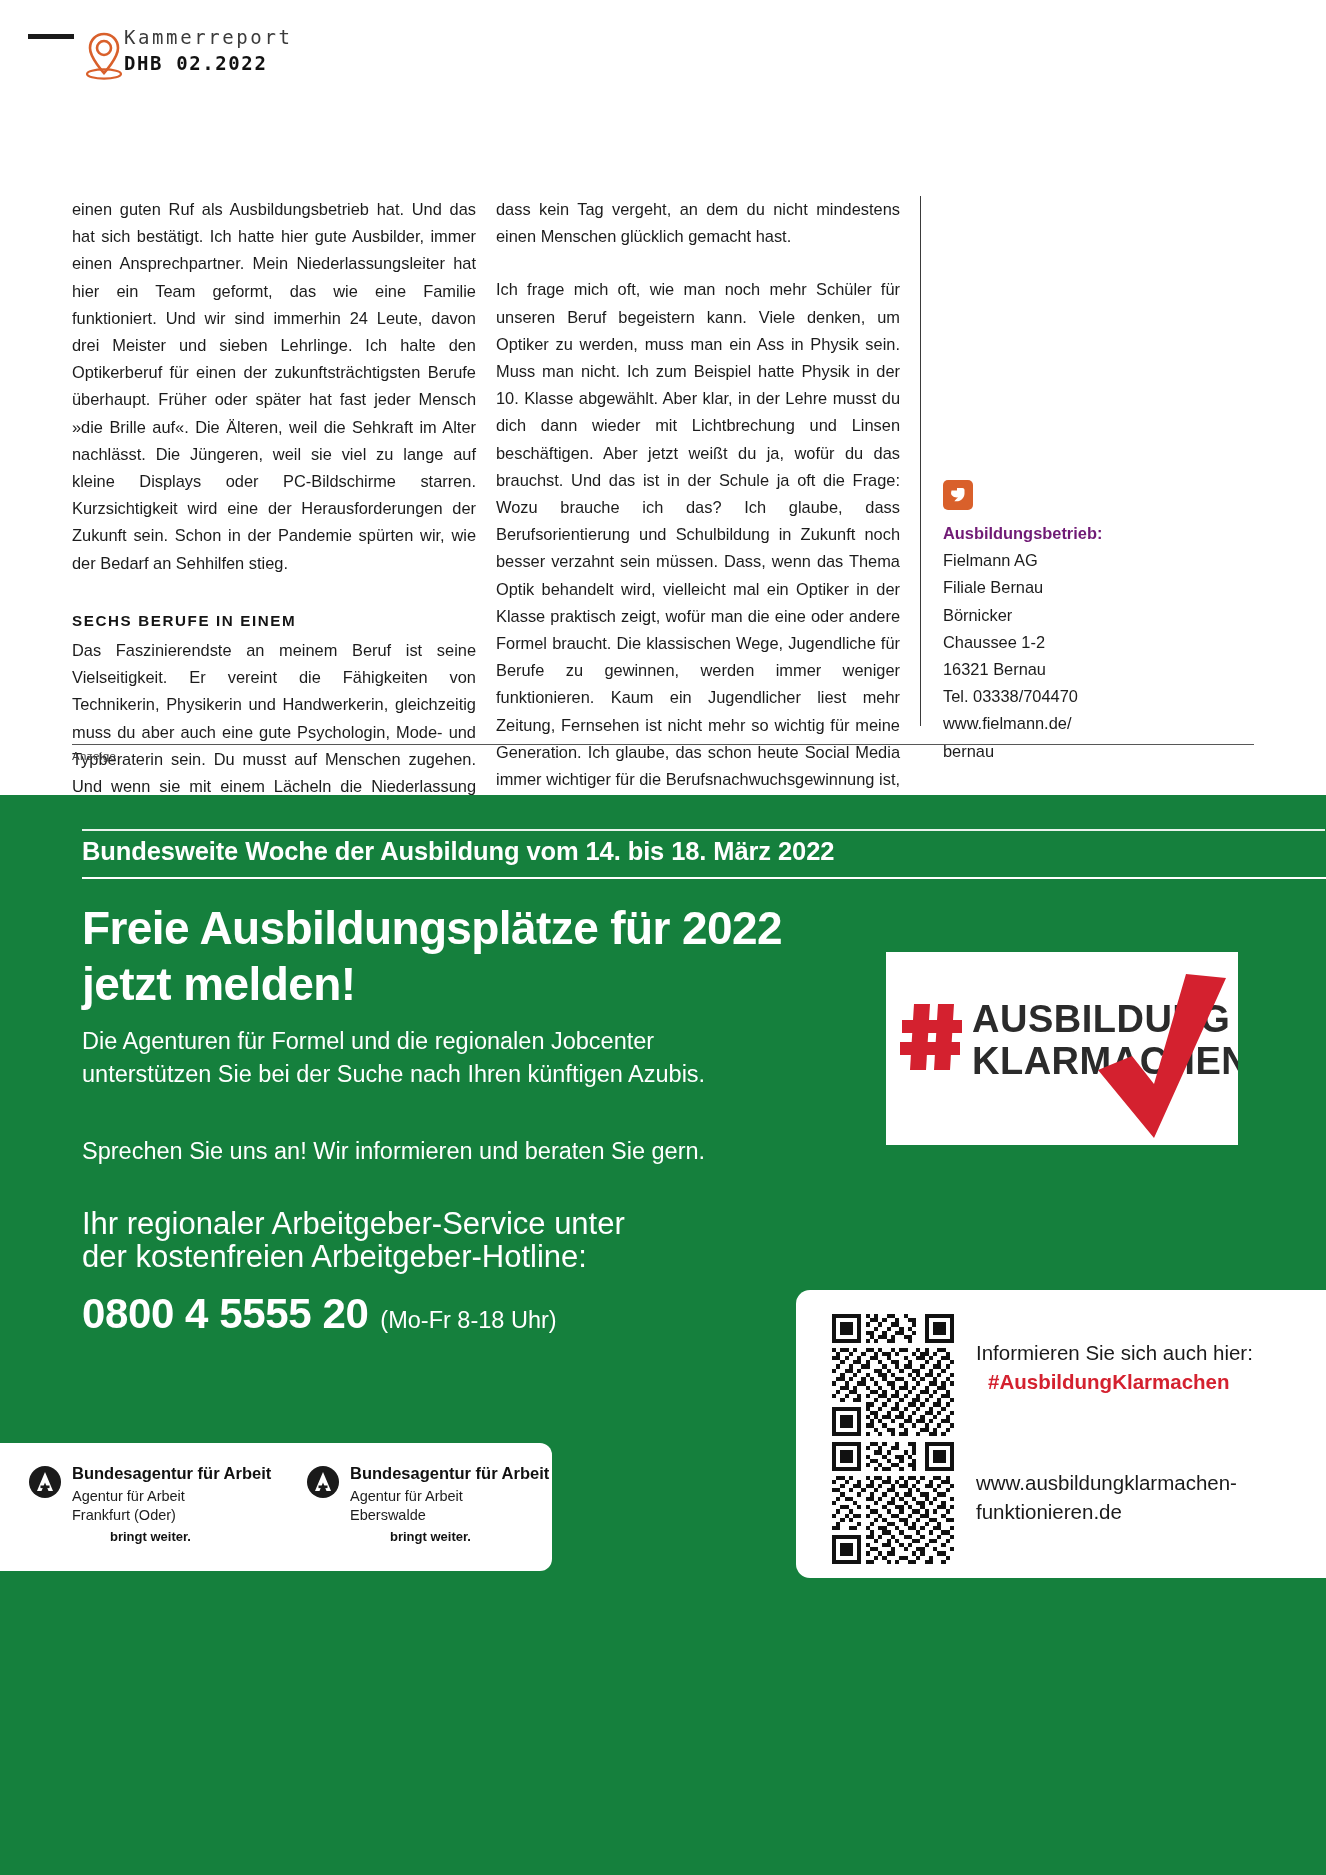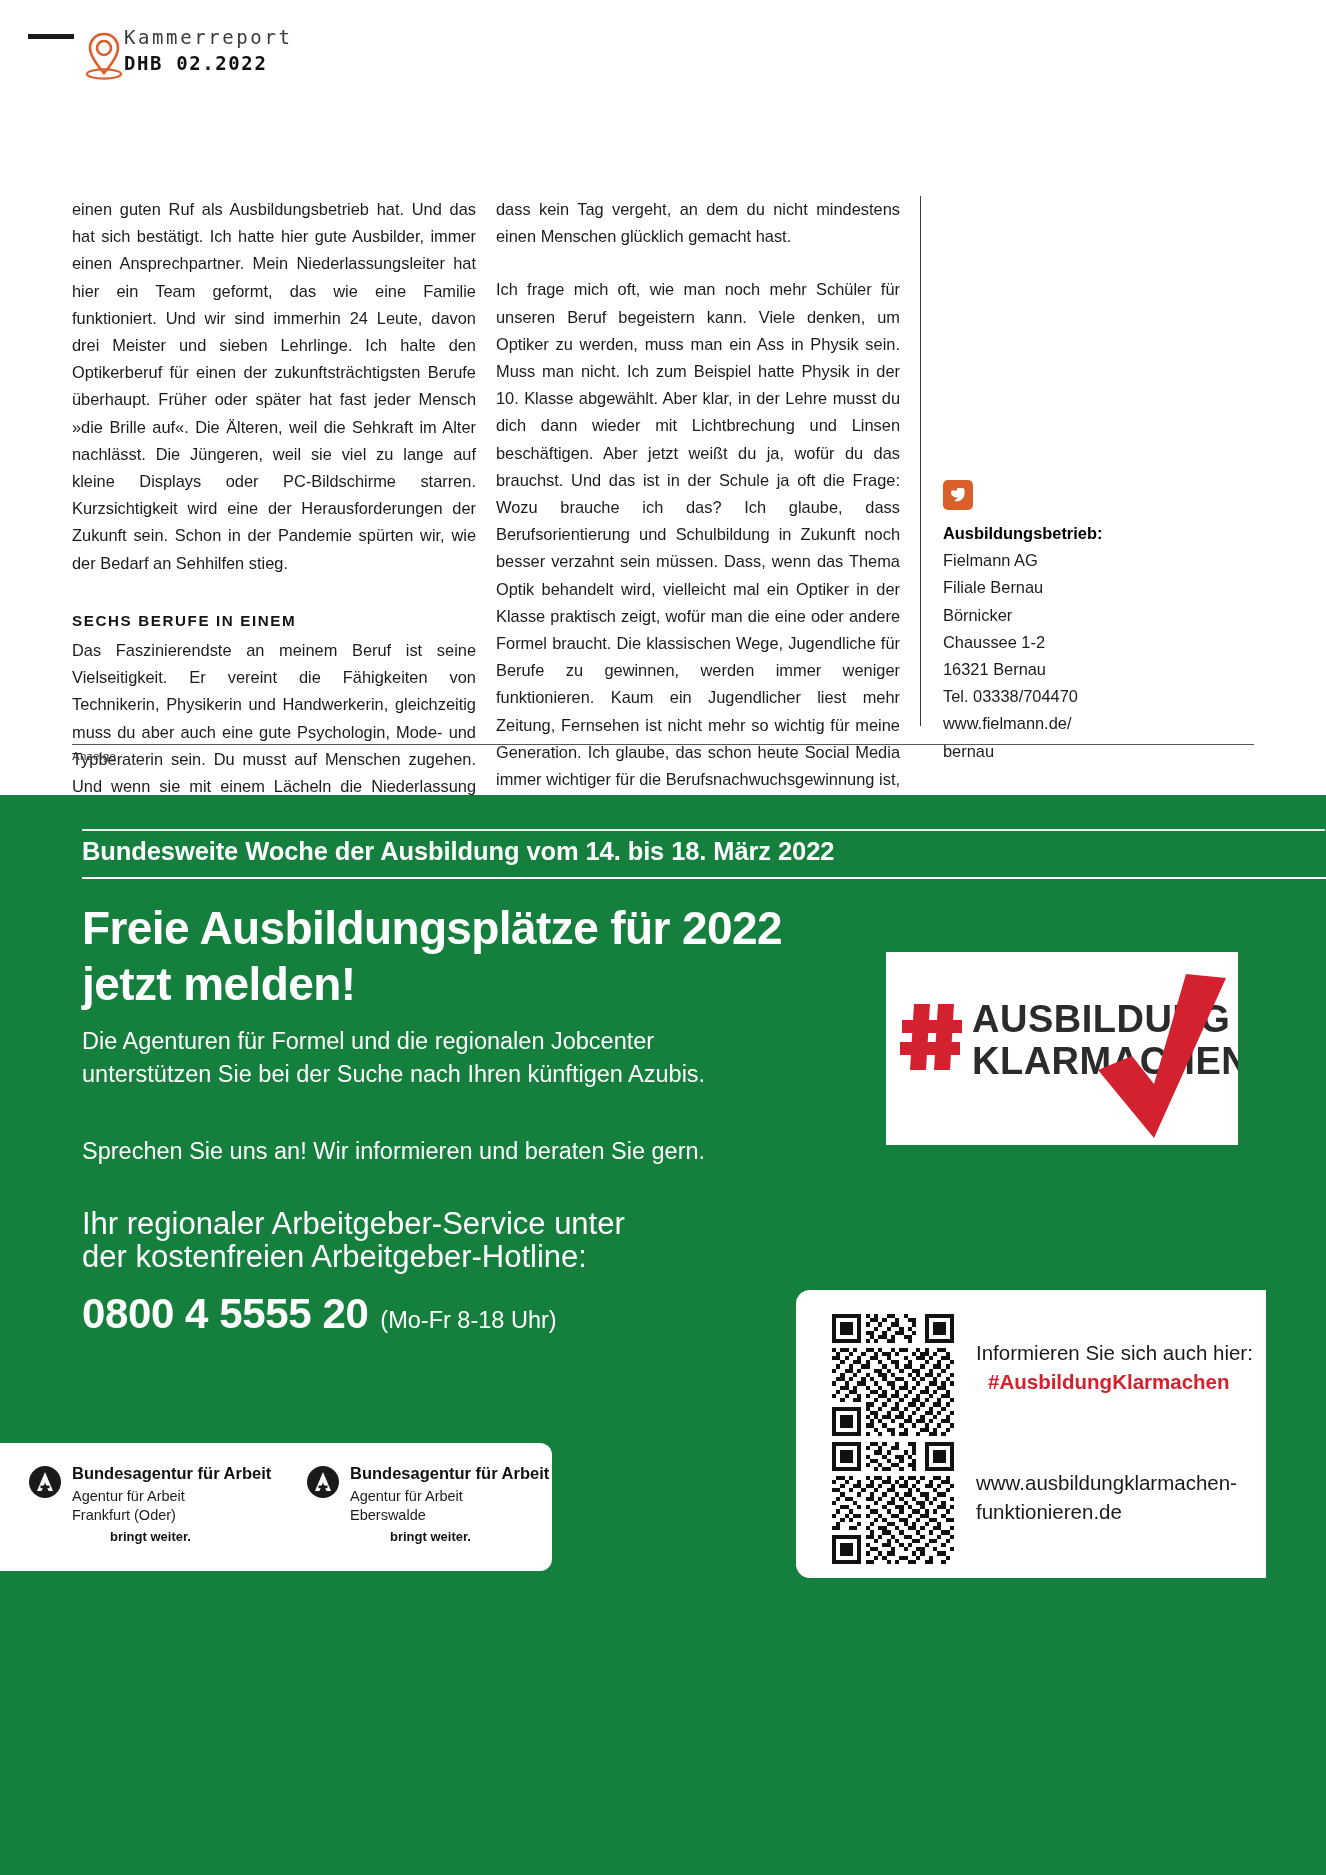--- a/index.html
+++ b/index.html
@@ -124,21 +124,21 @@
   .bird-icon svg { display: block; }
   .sidebar-body {
     position: absolute;
     left: 22px;
     top: 324px;
     width: 300px;
     font-size: 16.4px;
     line-height: 27.2px;
     color: #1c1c1c;
   }
-  .sidebar-title { font-weight: bold; color: #000000; }
+  .sidebar-title { font-weight: bold; color: #701a75; }
 
   
   .anzeige-wrap {
     position: absolute;
     left: 72px;
     top: 744px;
     width: 1182px;
   }
   .anzeige-rule {
     width: 100%;
@@ -258,21 +258,21 @@
     background: #ffffff;
     overflow: hidden;
   }
   .klar-box svg { display: block; }
 
   
   .info-box {
     position: absolute;
     left: 796px;
     top: 495px;
-    width: 470px;
+    width: 530px;
     height: 288px;
     background: #ffffff;
     border-radius: 14px 0 0 14px;
   }
   .qr {
     position: absolute;
     background: #ffffff;
   }
   .qr-1 { left: 36px; top: 24px; width: 122px; height: 122px; }
   .qr-2 { left: 36px; top: 152px; width: 122px; height: 122px; }

